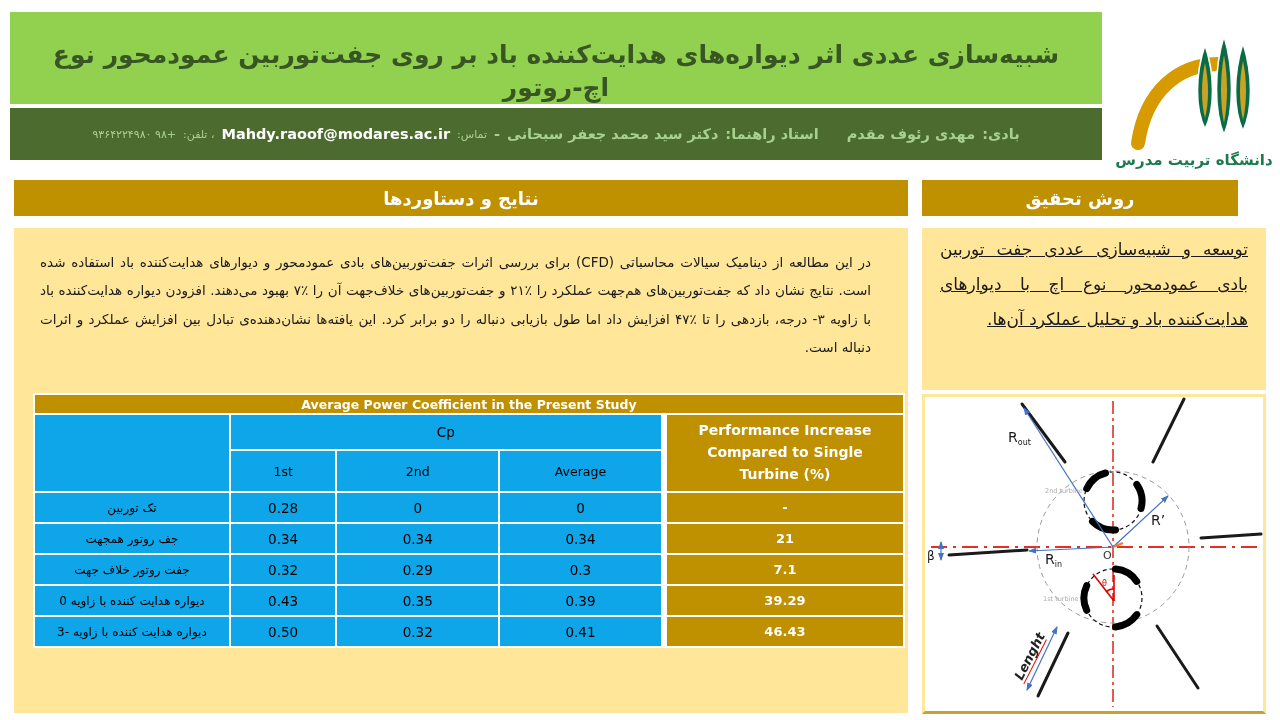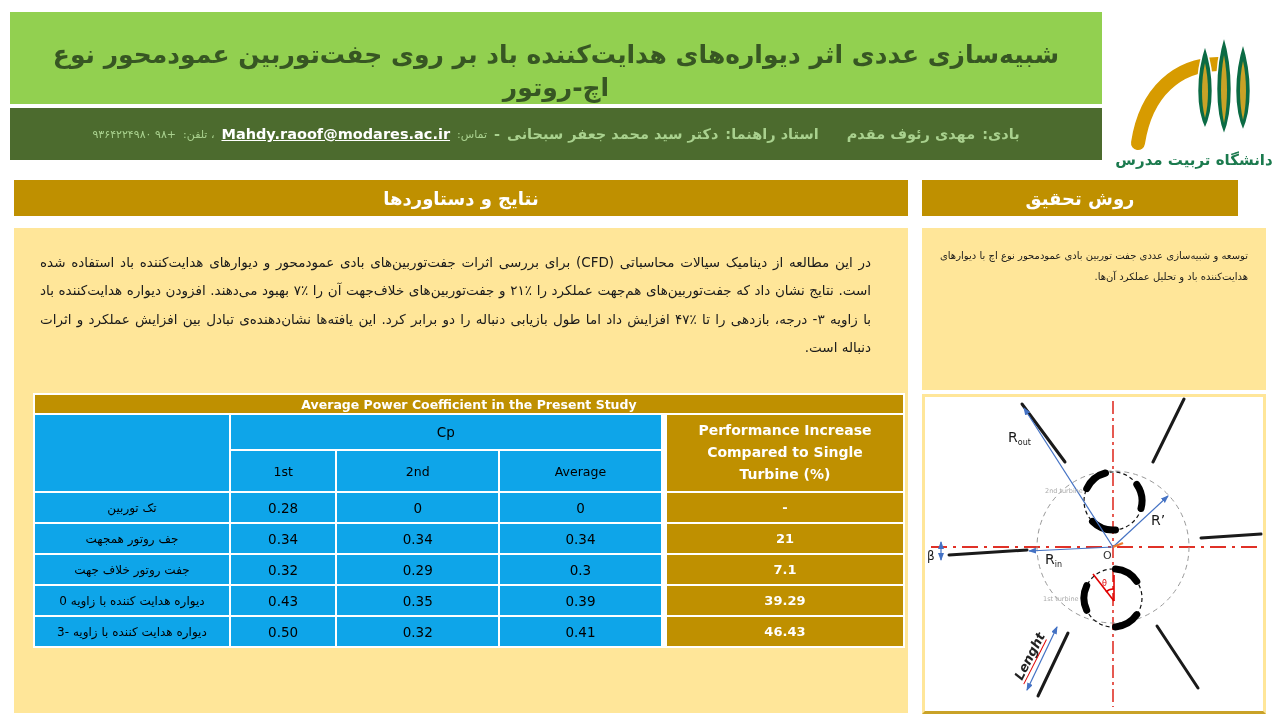--- a/index.html
+++ b/index.html
@@ -10,37 +10,37 @@
   
   .title-block { position:absolute; left:10px; top:12px; width:1092px; height:92px;
     background:#92D050; display:flex; justify-content:center; align-items:flex-end; padding:28px 30px 0; }
   .title-text { direction:rtl; text-align:center; color:#375623; font-size:25px; font-weight:bold; line-height:1.3; }
 
   .info-bar { position:absolute; left:10px; top:108px; width:1092px; height:52px;
     background:#4C6B2E; display:flex; direction:rtl; justify-content:center; align-items:center;
     gap:7px; color:#A9D18E; font-size:14.5px; font-weight:bold; white-space:nowrap; }
   .info-bar .sep-gap { width:14px; }
   .info-bar .small-label { font-size:11px; font-weight:normal; }
-  .info-bar .email { color:#ffffff; direction:ltr; unicode-bidi:embed;text-decoration:underline; }
+  .info-bar .email { color:#ffffff; direction:ltr; unicode-bidi:embed; }
 
   .logo-wrap { position:absolute; left:1116px; top:23px; width:156px; height:158px; }
 
   
   .sec-header { position:absolute; height:36px; background:#BF9000; color:#ffffff;
     display:flex; align-items:center; justify-content:center; font-size:18px; font-weight:bold; direction:rtl; }
   .results-header { left:14px; top:180px; width:894px; }
   .method-header  { left:922px; top:180px; width:316px; }
 
   
   .results-box { position:absolute; left:14px; top:228px; width:894px; height:485px; background:#FFE699; }
   .results-par { direction:rtl; text-align:justify; color:#1a1a1a; font-size:13.5px;
     line-height:2.1; padding:20px 37px 0 26px; }
 
   .method-box { position:absolute; left:922px; top:228px; width:344px; height:162px; background:#FFE699; }
-  .method-par { direction:rtl; text-align:justify; color:#1a1a1a; font-size:10px; line-height:2.05; padding:18px 18px 0 18px; }
+  .method-par { direction:rtl; text-align:justify; color:#1a1a1a; font-size:17px; line-height:2.05; padding:4px 18px 0 18px;text-decoration:underline; }
 
   
   .cp-table { position:absolute; left:33px; top:393px; width:872px;
     border-collapse:separate; border-spacing:2px; table-layout:fixed; background:#ffffff; font-family:"DejaVu Sans", sans-serif; }
   .cp-table td { text-align:center; vertical-align:middle; }
   .t-title td { height:18px; background:#BF9000; color:#ffffff; font-weight:bold; font-size:12.5px; }
   .c-yellow { background:#0ea5e9; color:#000000; font-size:13px; }
   .c-gold   { background:#BF9000; color:#ffffff; font-weight:bold; font-size:13px; }
   .cp-head  { height:34px; font-size:13.5px; }
   .sub-head td { height:40px; font-size:12.5px;margin-left:8px; }

